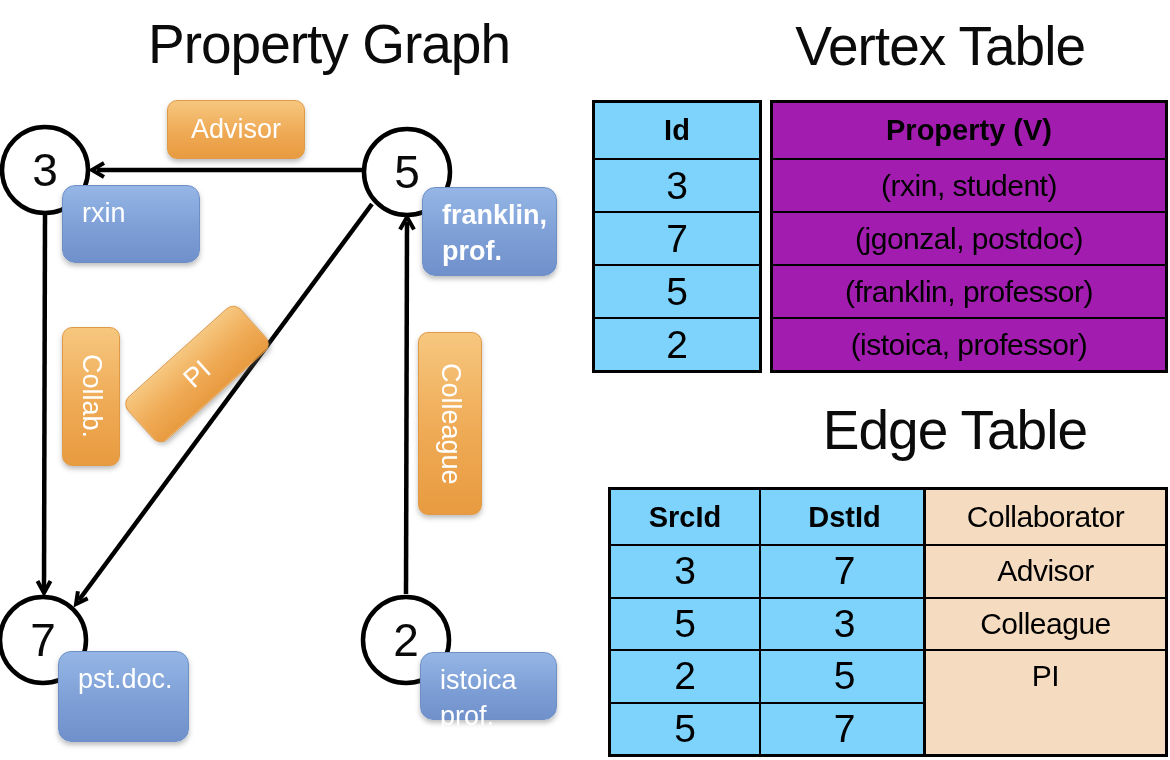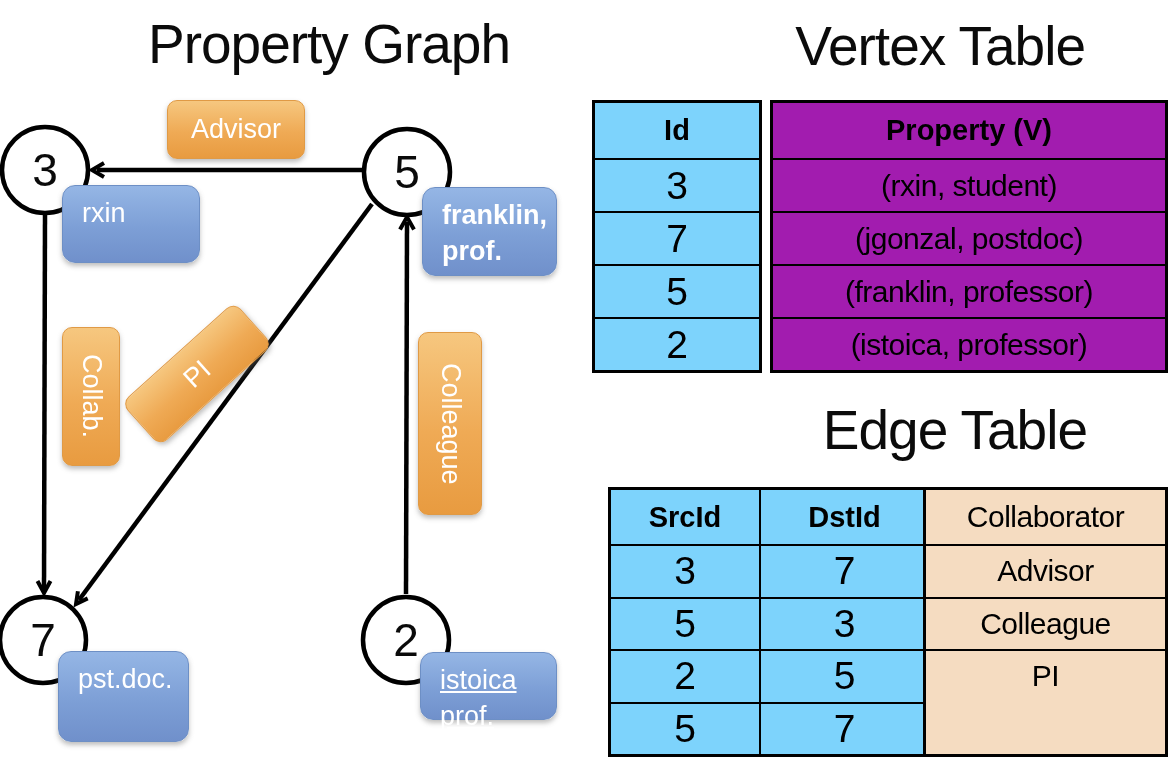--- a/index.html
+++ b/index.html
@@ -92,21 +92,21 @@
 <div class="bbox" style="left:62px;top:185px;width:138px;height:78px;">
   <div>rxin</div>
 </div>
 <div class="bbox" style="left:422px;top:187px;width:135px;height:89px;font-weight:bold;">
   <div>franklin,</div>
   <div>prof.</div>
 </div>
 <div class="bbox" style="left:58px;top:651px;width:131px;height:91px;">
   <div>pst.doc.</div>
 </div>
-<div class="bbox" style="left:420px;top:652px;width:137px;height:68px;text-decoration:underline;">
+<div class="bbox" style="left:420px;top:652px;width:137px;height:68px;">
   <div>istoica</div>
   <div>prof.</div>
 </div>
 
 <div class="big-title" style="left:590px;top:14px;width:495px;">Vertex Table</div>
 
 <div class="tbl bg-white" style="left:592px;top:100px;width:170px;height:273px;grid-template-rows:55px repeat(4,1fr);">
   <div class="trow">
       <div class="tc hdr-text">Id</div>
     </div>

